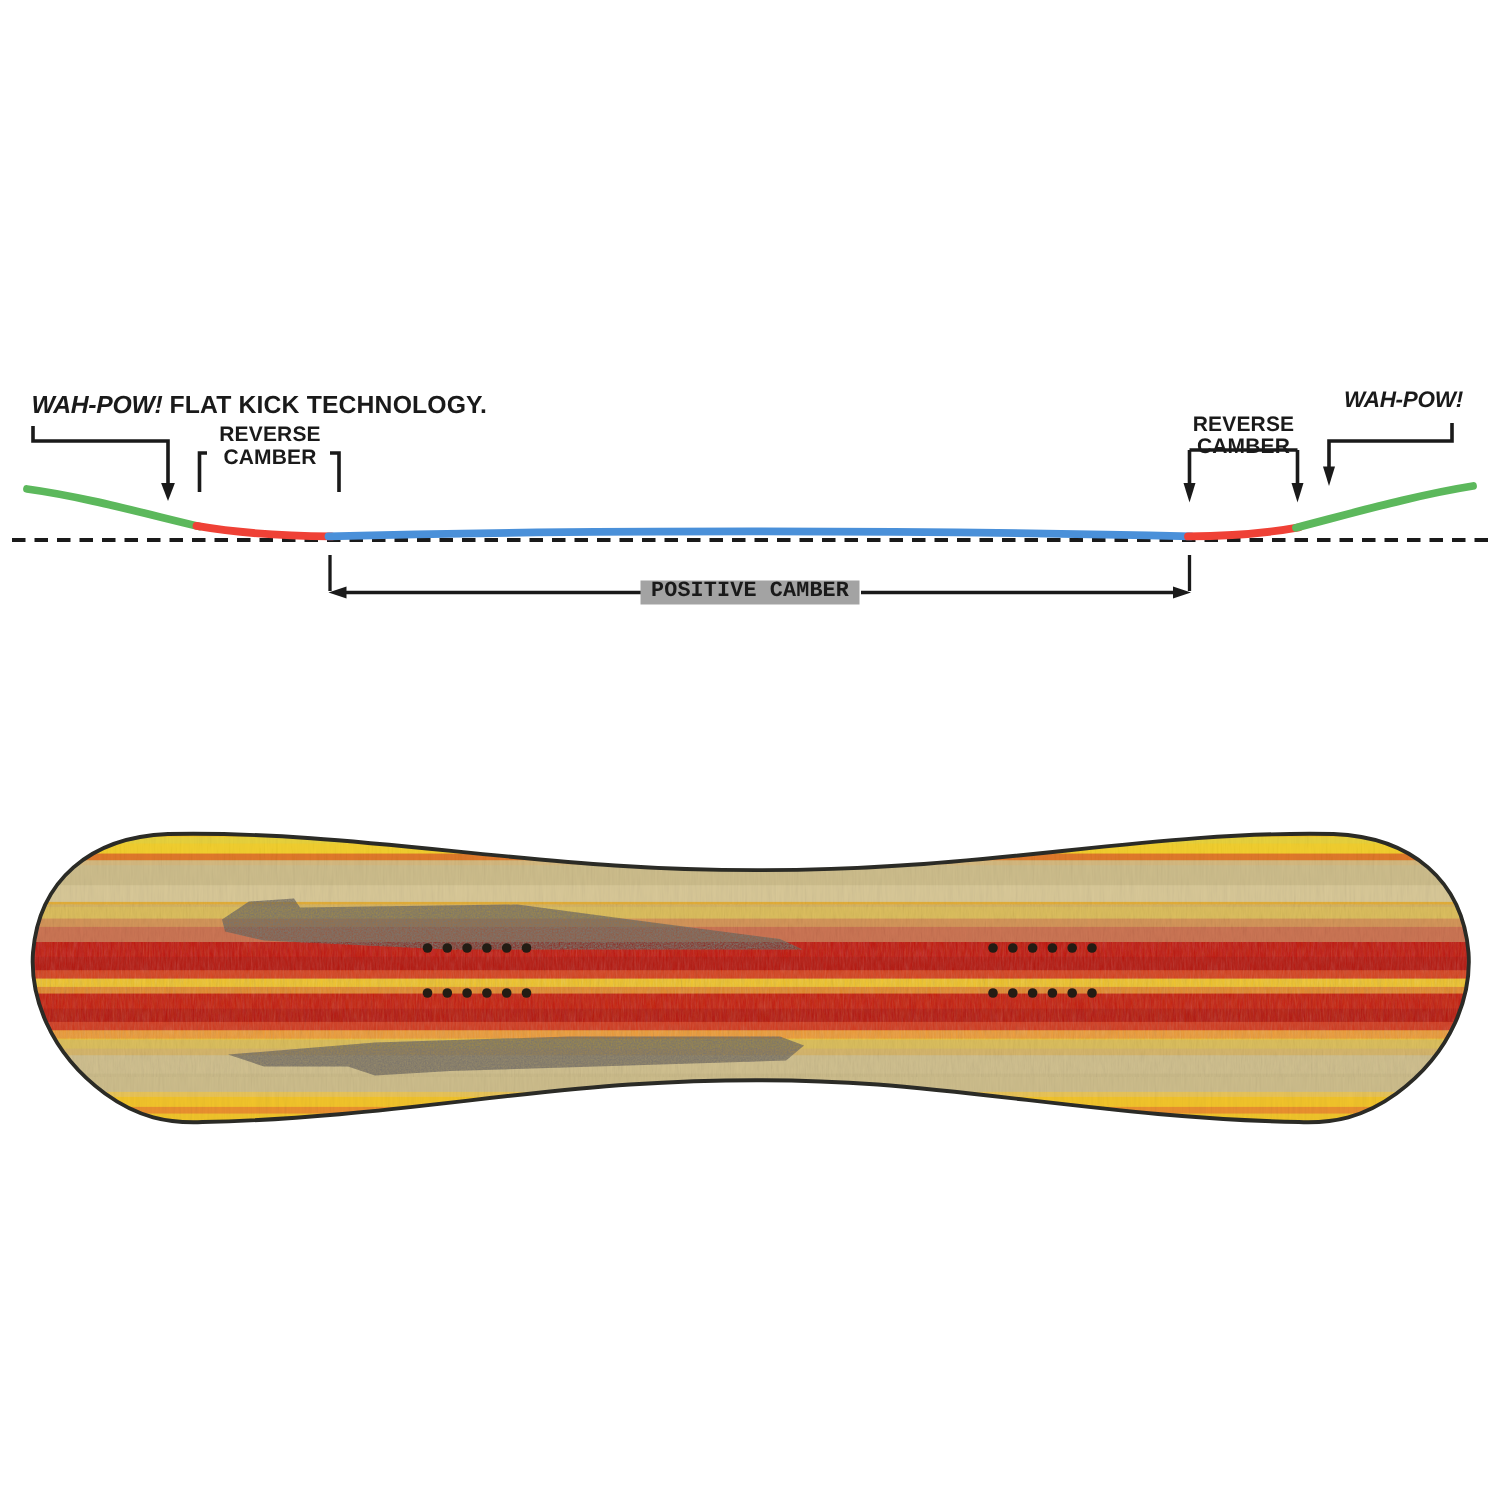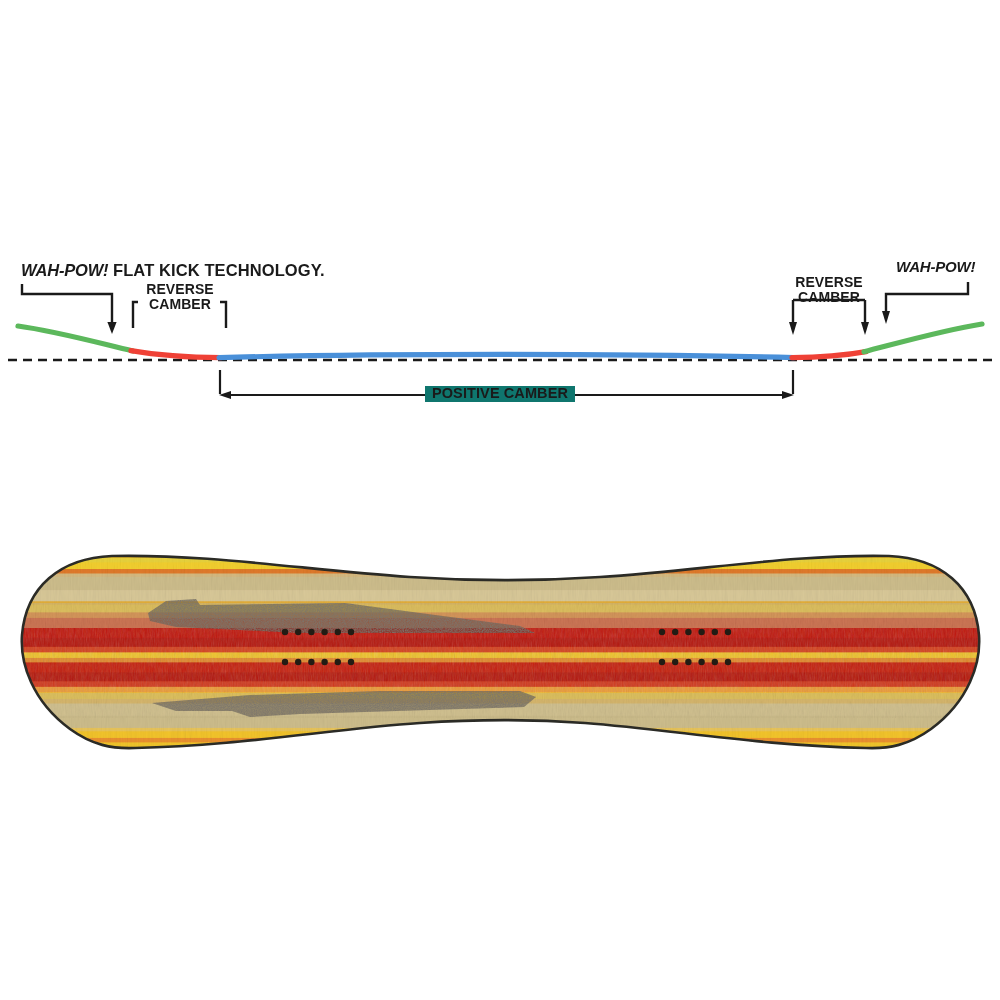--- a/index.html
+++ b/index.html
@@ -71,23 +71,24 @@
   }
   .lbl-positive {
     left: 0px;
     top: 386px;
     width: 1000px;
     text-align: center;
     font-size: 14.5px;
     line-height: 1.08;
   }
   .lbl-positive .line1 {
-    background: #0f766e;
+    background: #a3a3a3;
     padding: 0 7px;
     display: inline-block;
+    font-family: Liberation Mono, monospace;
   }
 
   
   .board-wrap {
     position: absolute;
     left: 0;
     top: 525px;
     width: 1000px;
     height: 250px;
   }

